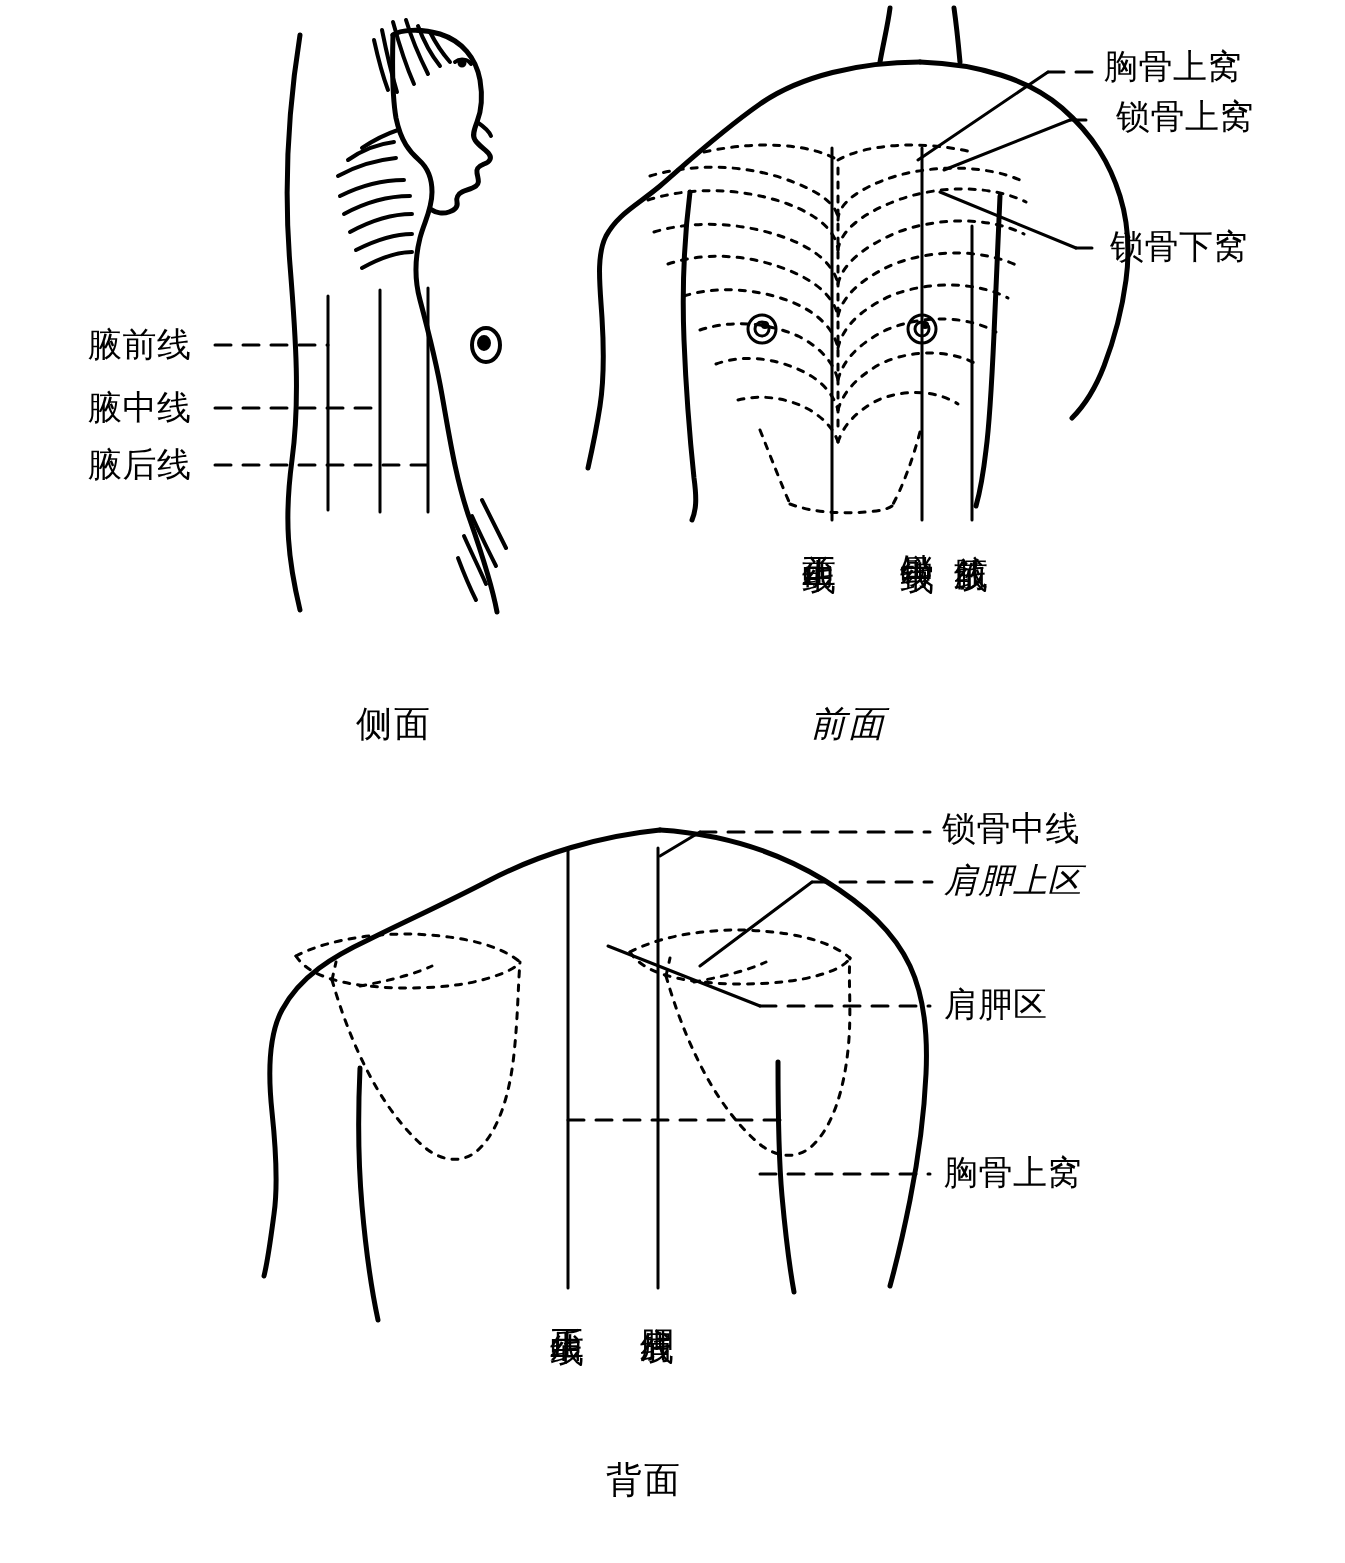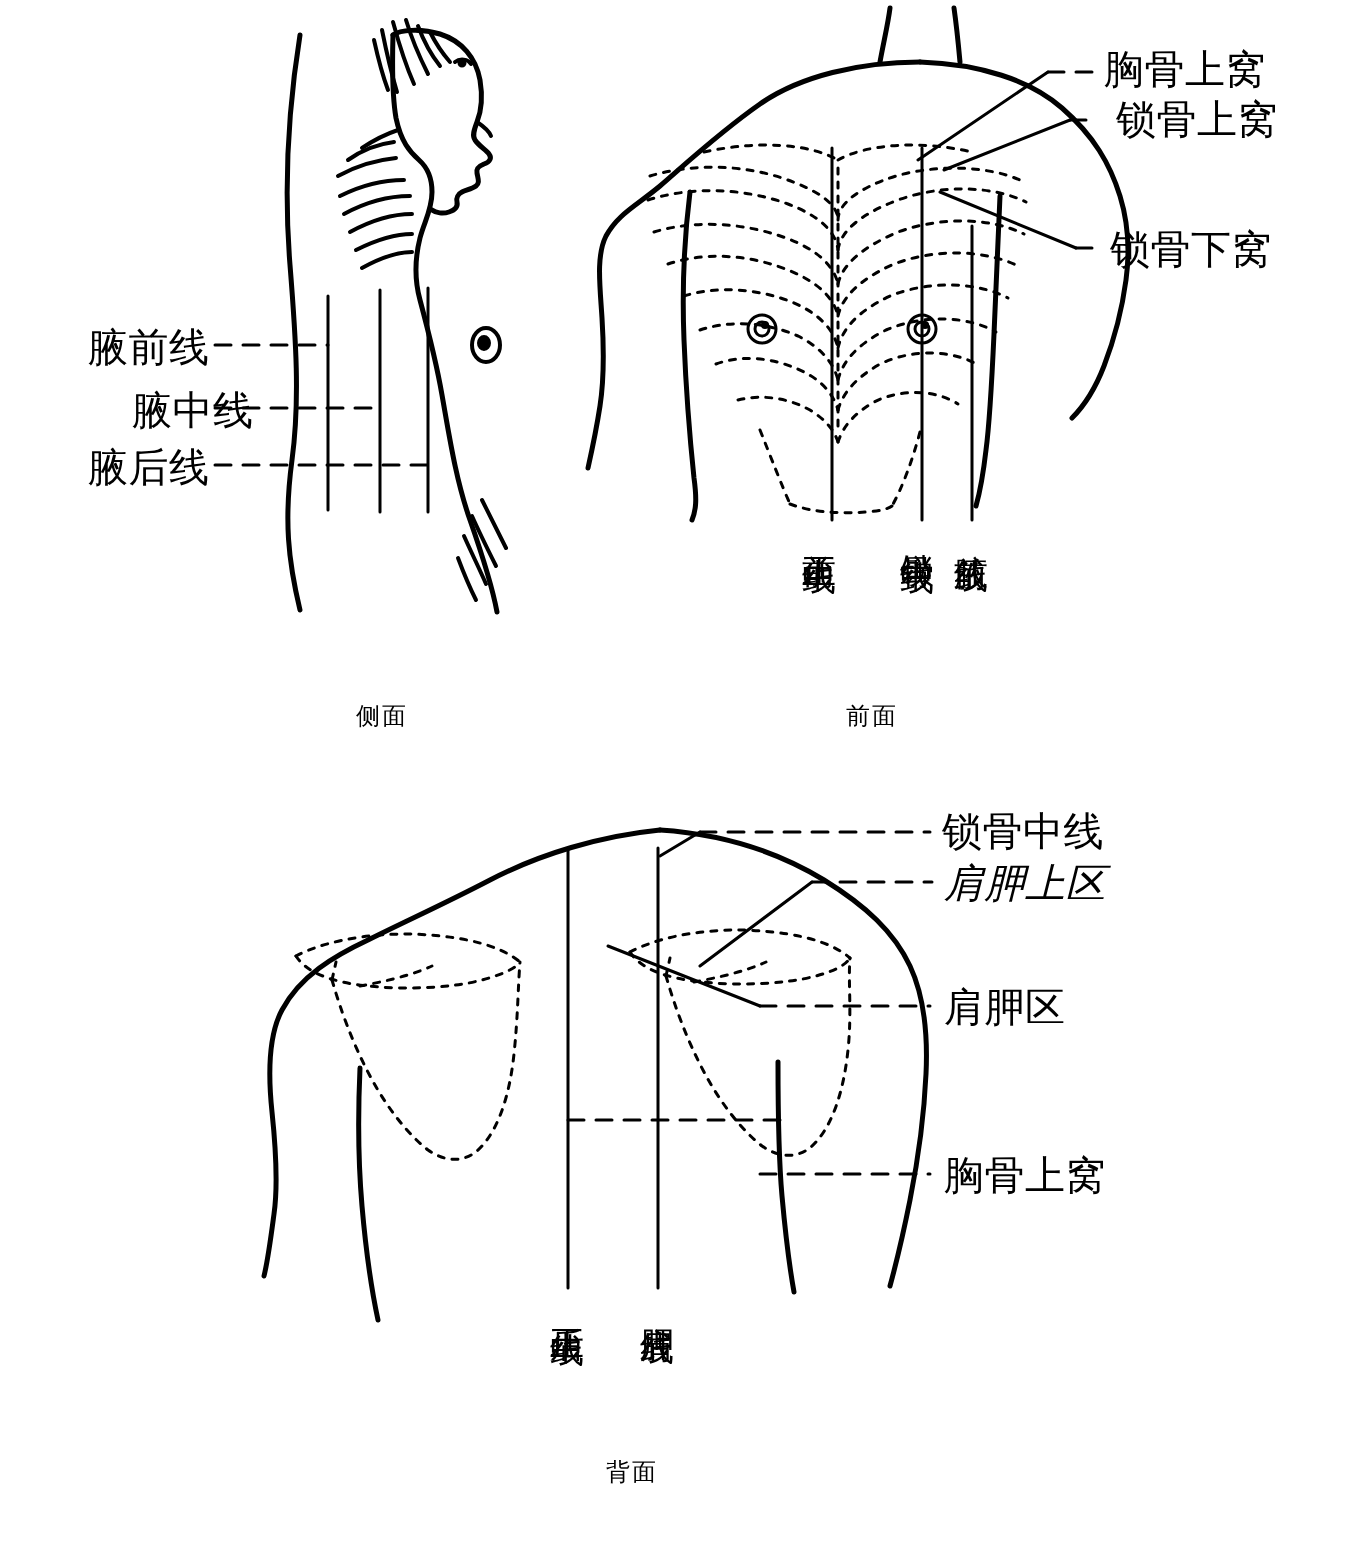--- a/index.html
+++ b/index.html
@@ -25,36 +25,36 @@
   svg.art {
     position: absolute;
     left: 0;
     top: 0;
     width: 1345px;
     height: 1563px;
     pointer-events: none;
   }
   .lbl {
     position: absolute;
-    font-size: 40px;
+    font-size: 34px;
     line-height: 1.12;
     white-space: nowrap;
     letter-spacing: 0.5px;
   }
   .lbl-v {
     position: absolute;
     font-size: 34px;
     line-height: 1.1;
     writing-mode: vertical-rl;
     text-orientation: upright;
     letter-spacing: 2px;
   }
   .caption {
     position: absolute;
-    font-size: 24px;
+    font-size: 36px;
     letter-spacing: 2px;
     white-space: nowrap;
   }
 </style>
 </head>
 <body>
 
 <div class="figure">
 
   <svg class="art" viewBox="0 0 1345 1563">
@@ -208,33 +208,33 @@
       <line x1="700" y1="966" x2="812" y2="882" stroke-width="3"></line>
       <line x1="812" y1="882" x2="932" y2="882" stroke-width="3" stroke-dasharray="16 12"></line>
       <line x1="608" y1="946" x2="760" y2="1006" stroke-width="3"></line>
       <line x1="760" y1="1006" x2="930" y2="1006" stroke-width="3" stroke-dasharray="16 12"></line>
       <line x1="568" y1="1120" x2="790" y2="1120" stroke-width="3" stroke-dasharray="16 12"></line>
       <line x1="760" y1="1174" x2="930" y2="1174" stroke-width="3" stroke-dasharray="16 12"></line>
     </g>
   </svg>
 
   <div class="lbl" style="left:88px; top:326px;">腋前线</div>
-  <div class="lbl" style="left:88px; top:389px;margin-left:44px;">腋中线</div>
+  <div class="lbl" style="left:88px; top:389px;">腋中线</div>
   <div class="lbl" style="left:88px; top:446px;">腋后线</div>
   <div class="caption" style="left:356px; top:700px;">侧面</div>
 
   <div class="lbl" style="left:1104px; top:48px;">胸骨上窝</div>
   <div class="lbl" style="left:1104px; top:98px;margin-left:12px;">锁骨上窝</div>
   <div class="lbl" style="left:1110px; top:228px;text-align:right;">锁骨下窝</div>
 
   <div class="lbl-v" style="left:800px; top:528px; height:180px;">前正中线</div>
   <div class="lbl-v" style="left:898px; top:528px; height:180px;">锁骨中线</div>
   <div class="lbl-v" style="left:952px; top:528px; height:140px;">腋前线</div>
 
-  <div class="caption" style="left:846px; top:700px;">前面</div>
+  <div class="caption" style="left:810px; top:700px;font-style:italic;">前面</div>
 
   <div class="lbl" style="left:942px; top:810px;">锁骨中线</div>
   <div class="lbl" style="left:944px; top:862px;font-style:italic;">肩胛上区</div>
   <div class="lbl" style="left:944px; top:986px;">肩胛区</div>
   <div class="lbl" style="left:944px; top:1154px;">胸骨上窝</div>
 
   <div class="lbl-v" style="left:548px; top:1300px; height:190px;">后正中线</div>
   <div class="lbl-v" style="left:638px; top:1300px; height:140px;">肩胛线</div>
 
   <div class="caption" style="left:606px; top:1456px;">背面</div>

